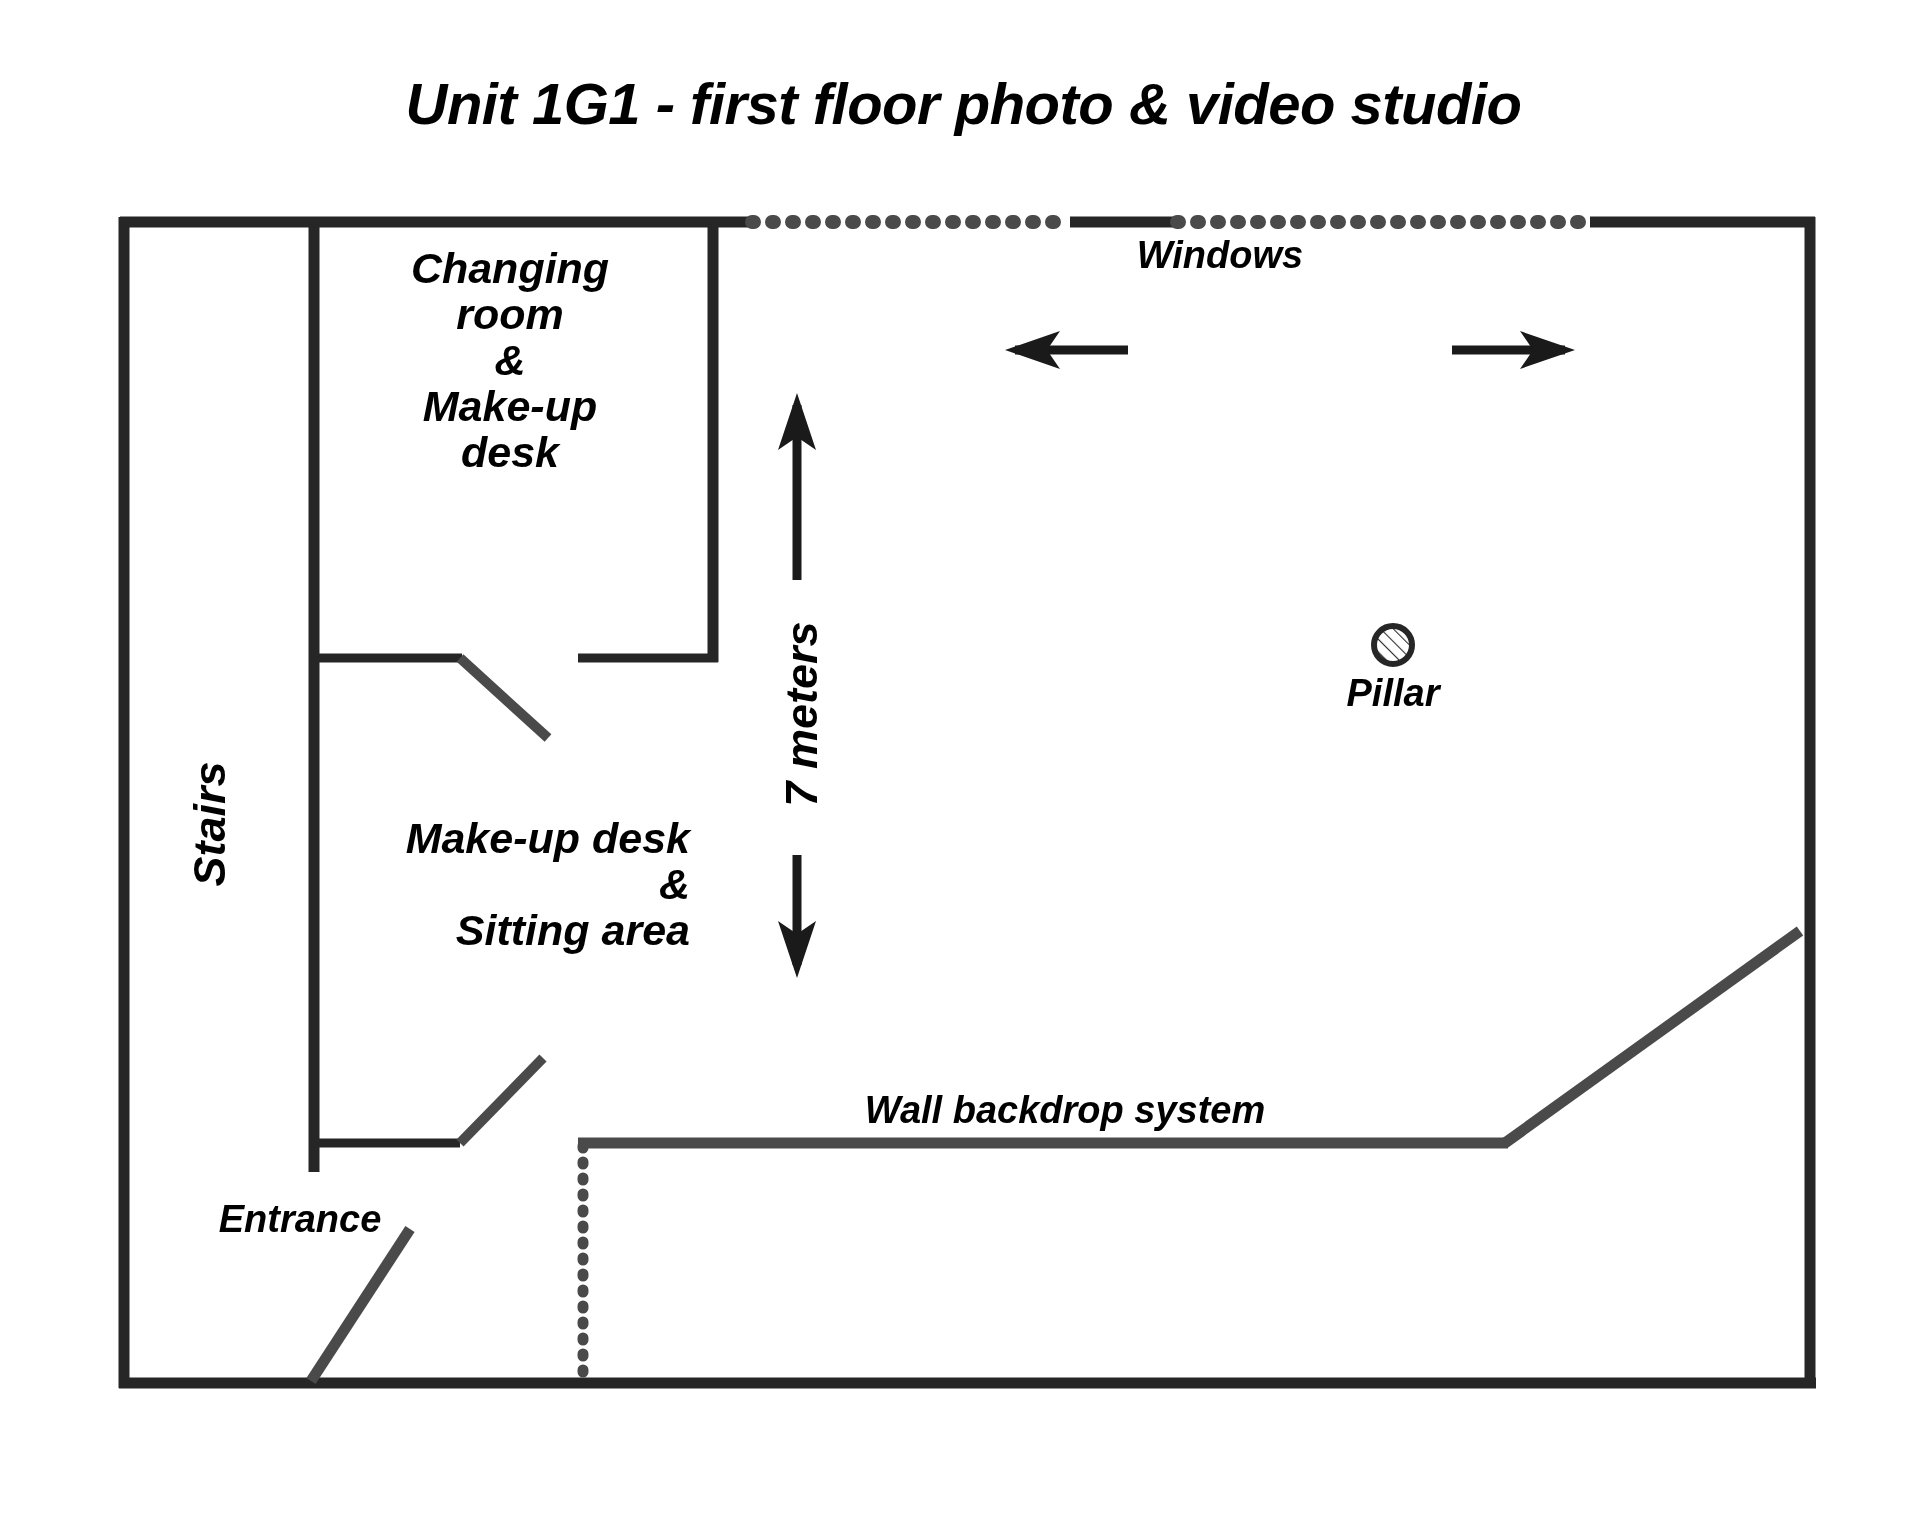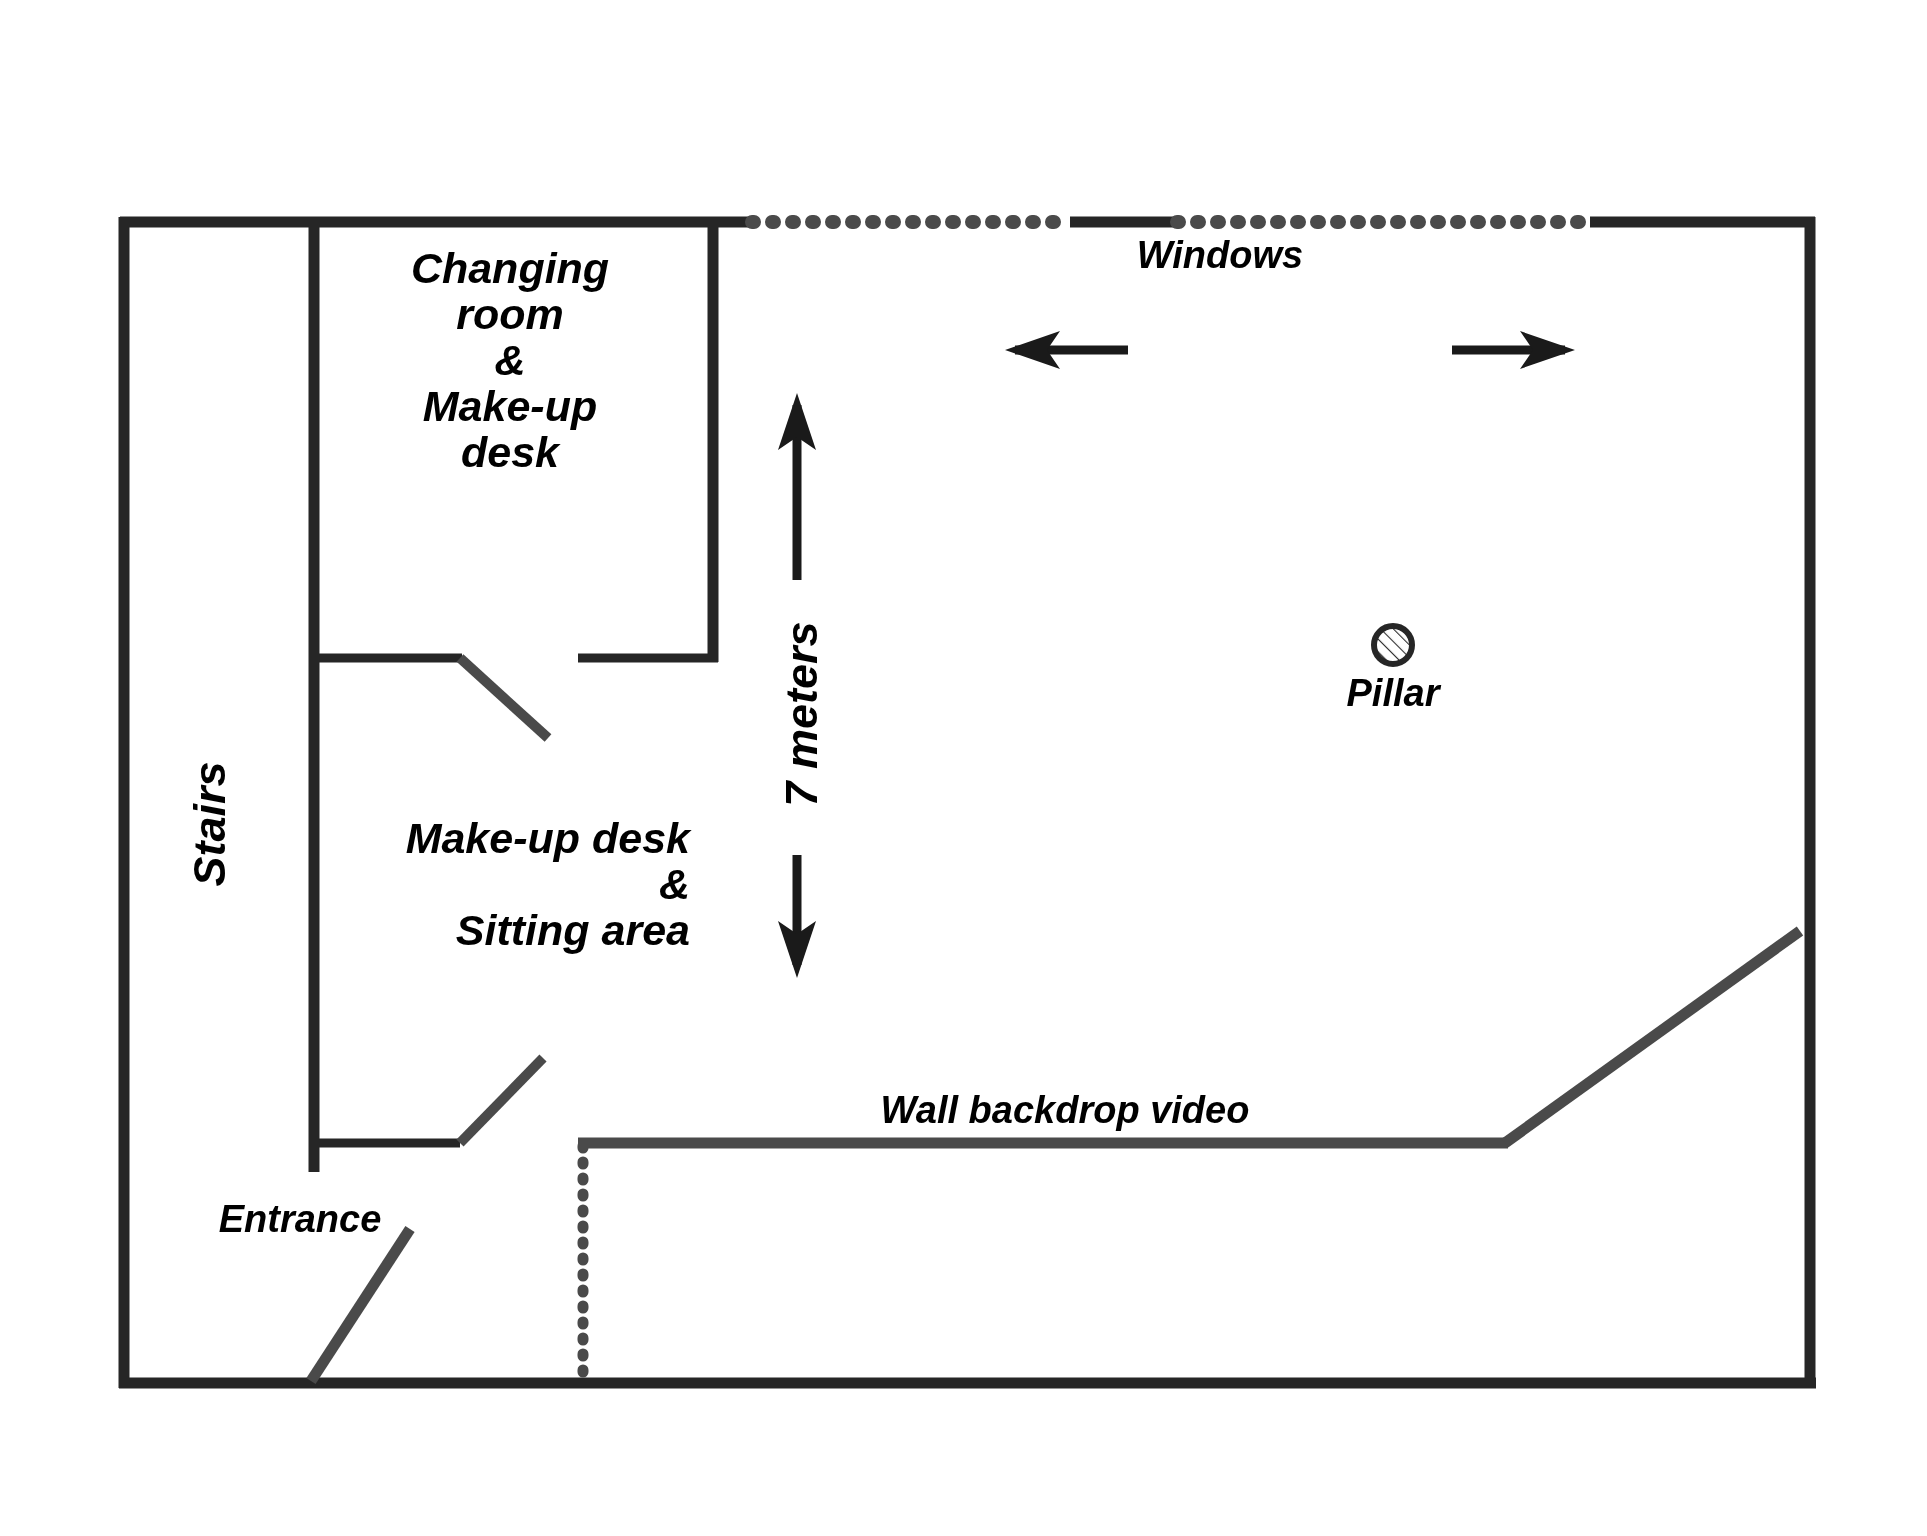--- a/index.html
+++ b/index.html
@@ -83,20 +83,21 @@
   #lbl-entrance {
     left: 180px; top: 1199px; width: 240px;
     font-size: 38px;
   }
 </style>
 </head>
 <body>
 
 <div id="page">
 
+  <div id="title">Unit 1G1 - first floor photo &amp; video studio</div>
 
   <svg class="plan" width="1927" height="1536" viewBox="0 0 1927 1536">
 
     <line x1="120" y1="222" x2="750" y2="222" stroke="#262626" stroke-width="11"></line>
 
     <line x1="1070" y1="222" x2="1175" y2="222" stroke="#262626" stroke-width="11"></line>
 
     <line x1="1590" y1="222" x2="1815" y2="222" stroke="#262626" stroke-width="11"></line>
 
     <line x1="752" y1="222" x2="1068" y2="222" stroke="#4a4a4a" stroke-width="14" stroke-linecap="round" stroke-dasharray="2 18"></line>
@@ -164,17 +165,17 @@
 
   <div class="lbl lbl-center" id="lbl-windows">Windows</div>
 
 
   <div class="lbl rot" id="lbl-7m">7 meters</div>
 
   <div class="lbl rot" id="lbl-stairs">Stairs</div>
 
   <div class="lbl lbl-center" id="lbl-pillar">Pillar</div>
 
-  <div class="lbl lbl-center" id="lbl-backdrop">Wall backdrop video</div>
+  <div class="lbl lbl-center" id="lbl-backdrop">Wall backdrop system</div>
 
   <div class="lbl lbl-center" id="lbl-entrance">Entrance</div>
 
 </div>
 
 </body></html>

